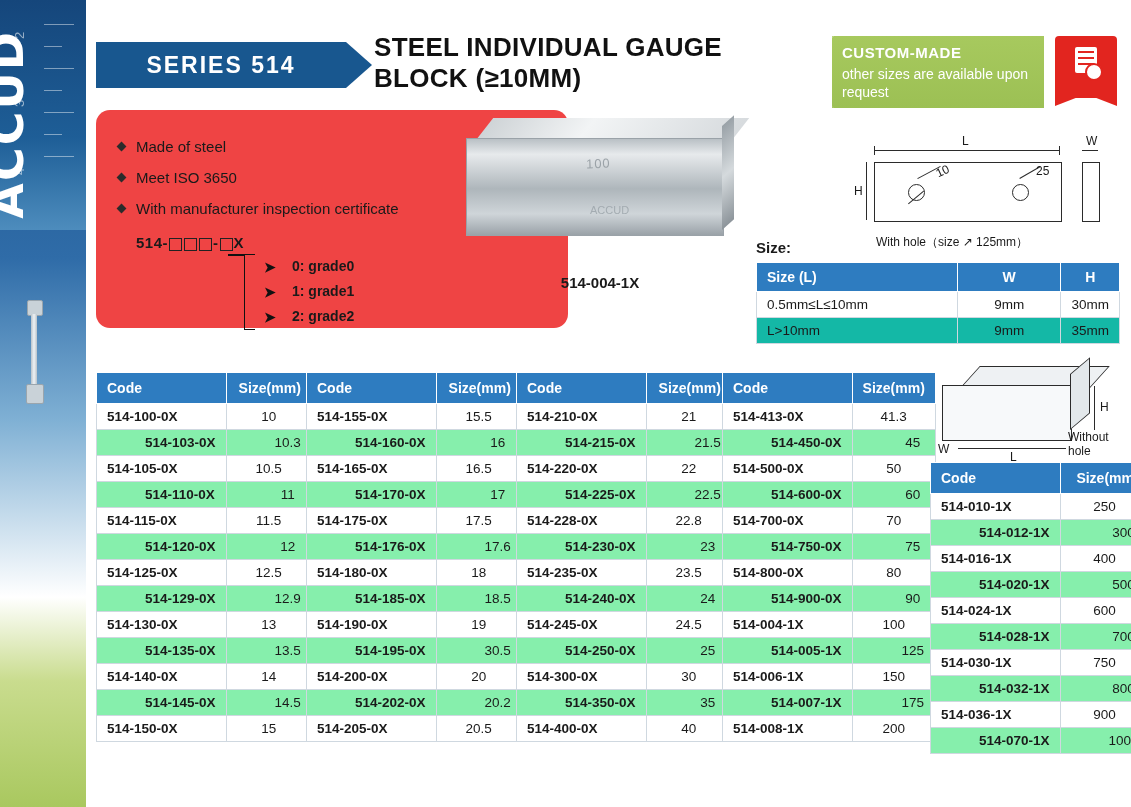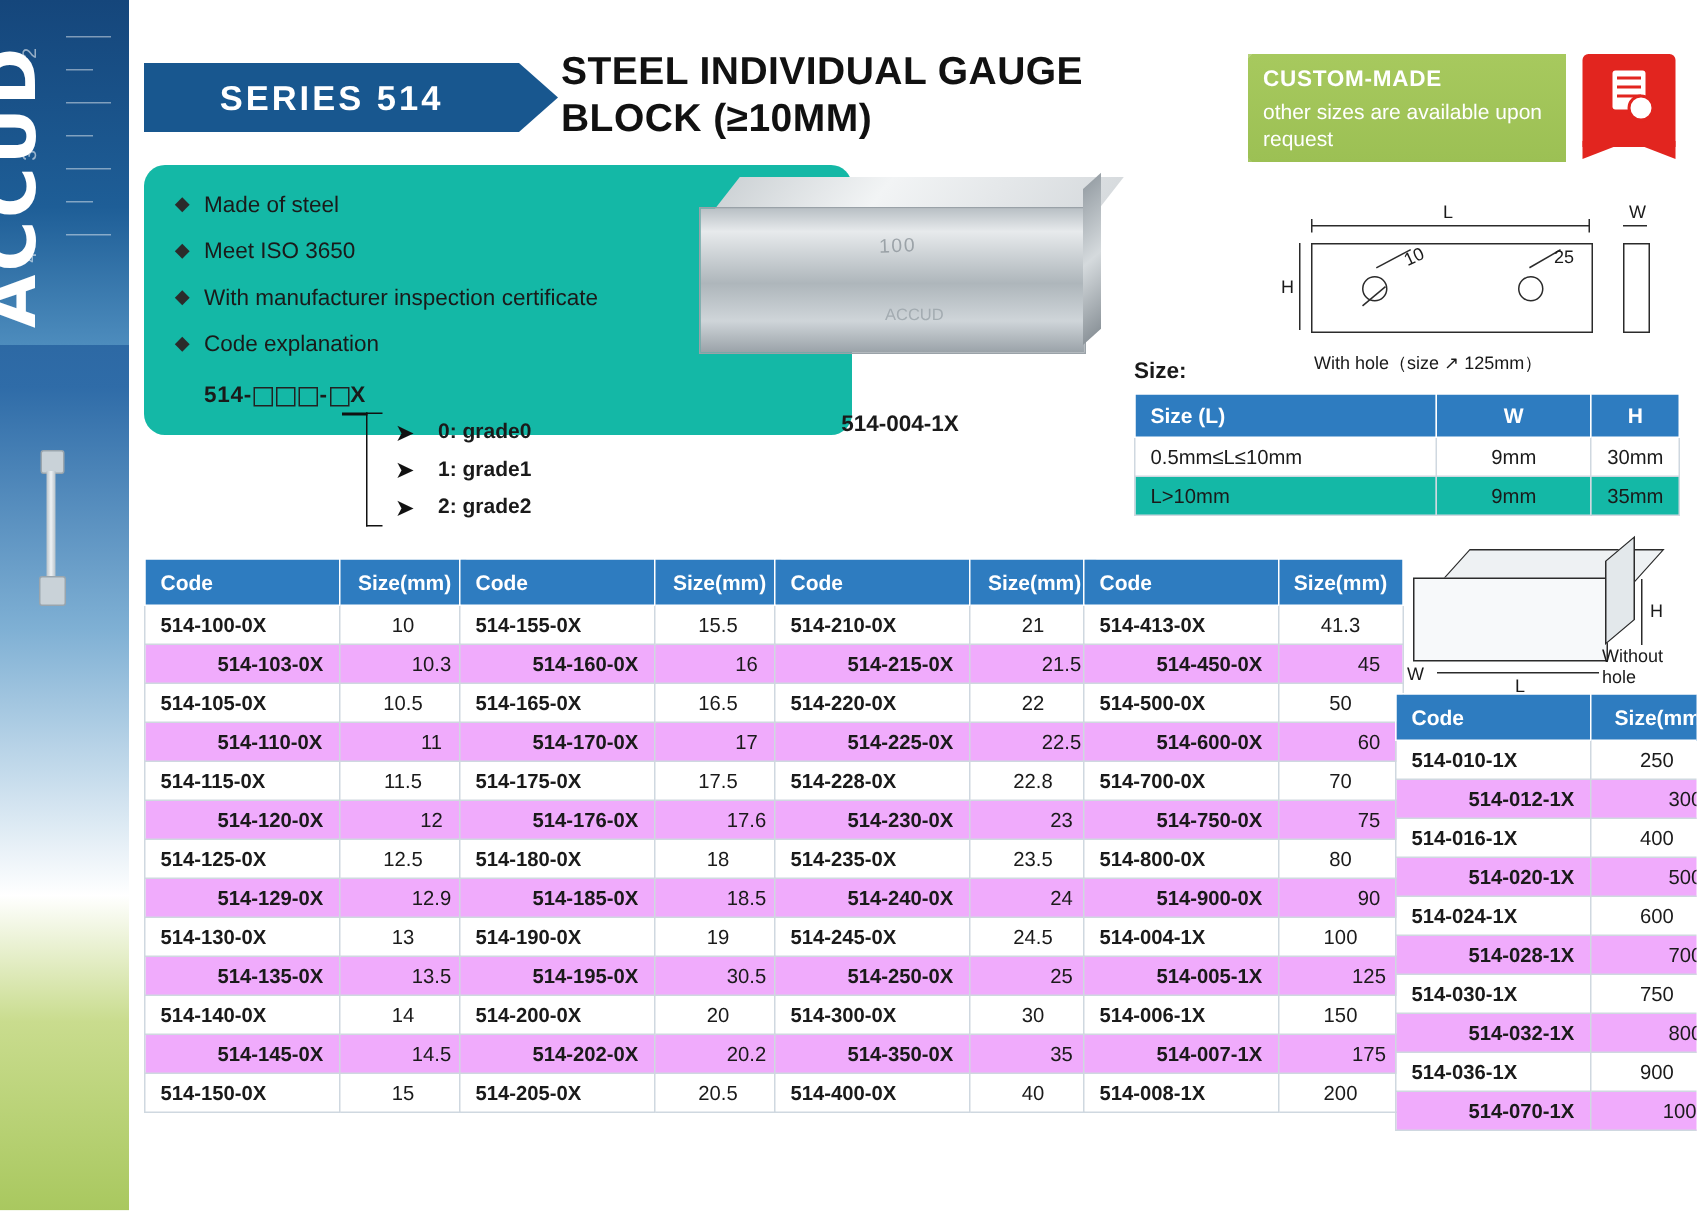--- a/index.html
+++ b/index.html
@@ -93,22 +93,22 @@
   }
   .cert .doc span{display:block;height:2px;background:#e2251f;margin:4px 3px 0 3px;}
   .cert .circ{position:absolute;left:30px;top:27px;width:14px;height:14px;border-radius:50%;background:#fff;border:2px solid #e2251f;}
   .cert .label{
     position:absolute;left:0;top:42px;width:62px;text-align:center;
     color:#fff;font-size:9px;font-weight:bold;z-index:3;margin-top:32px;
   }
 
   
   .features{
-    position:absolute;left:96px;top:110px;width:472px;height:180px;
-    background:#14b8a6;border-radius:14px;padding:18px 20px;box-sizing:border-box;
+    position:absolute;left:96px;top:110px;width:472px;height:218px;
+    background:#ef4444;border-radius:14px;padding:28px 20px;box-sizing:border-box;
   }
   .feat{font-size:15px;color:#1a1a1a;margin-bottom:14px;position:relative;padding-left:20px;}
   .feat:before{content:"";position:absolute;left:2px;top:5px;width:7px;height:7px;background:#2b2b2b;transform:rotate(45deg);}
   .code-expl{position:relative;margin-top:17px;padding-left:20px;}
   .code-line{font-size:15px;font-weight:bold;letter-spacing:.5px;}
   .sq{display:inline-block;width:11px;height:11px;border:1.4px solid #222;margin:0 1px;vertical-align:middle;}
   .grades{position:absolute;left:148px;top:24px;}
   .grade-row{font-size:14px;font-weight:bold;margin-bottom:9px;position:relative;padding-left:28px;}
   .grade-row .arr{position:absolute;left:0;top:1px;color:#111;font-size:14px;}
   .brace{
@@ -193,21 +193,21 @@
   .ctab th{
     background:#2e7cc0;color:#fff;font-size:14px;font-weight:bold;
     padding:7px 10px;border:1px solid #ffffff;text-align:left;
   }
   .ctab th.sz{text-align:right;}
   .ctab td{
     font-size:13.5px;padding:5px 10px;border:1px solid #cfd8e0;background:#fff;white-space:nowrap;
   }
   .ctab td.code{font-weight:bold;}
   .ctab td.sz{text-align:center;}
-  .ctab tr.alt td{background:#f0abfc;padding-left:48px;}
+  .ctab tr.alt td{background:#86efac;padding-left:48px;}
 
   .t1{left:96px;top:372px;width:198px;}
   .t2{left:306px;top:372px;width:198px;}
   .t3{left:516px;top:372px;width:198px;}
   .t4{left:722px;top:372px;width:198px;}
   .t5{left:930px;top:462px;width:190px;}
 </style>
 </head>
 <body>
 
@@ -253,21 +253,20 @@
       <span></span>
     </div>
   <div class="circ"></div>
   <div class="label">Certificate</div>
 </div>
 
 <div class="features">
   <div class="feat">Made of steel</div>
   <div class="feat">Meet ISO 3650</div>
   <div class="feat">With manufacturer inspection certificate</div>
-  <div class="feat">Code explanation</div>
 
   <div class="code-expl">
     <div class="code-line">
       <span>514-</span><span class="sq"></span><span class="sq"></span><span class="sq"></span>-<span class="sq"></span><span>X</span>
     </div>
     <div class="brace-stem" style="top:20px;"></div>
     <div class="brace"></div>
     <div class="grades">
       <div class="grade-row"><span class="arr">➤</span><span>0: grade0</span></div>
       <div class="grade-row"><span class="arr">➤</span><span>1: grade1</span></div>

